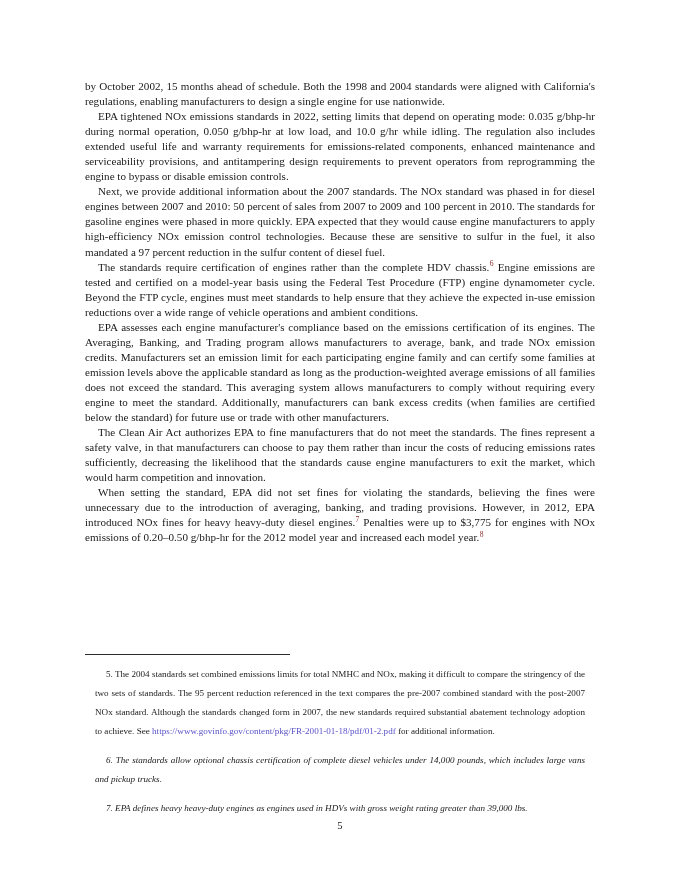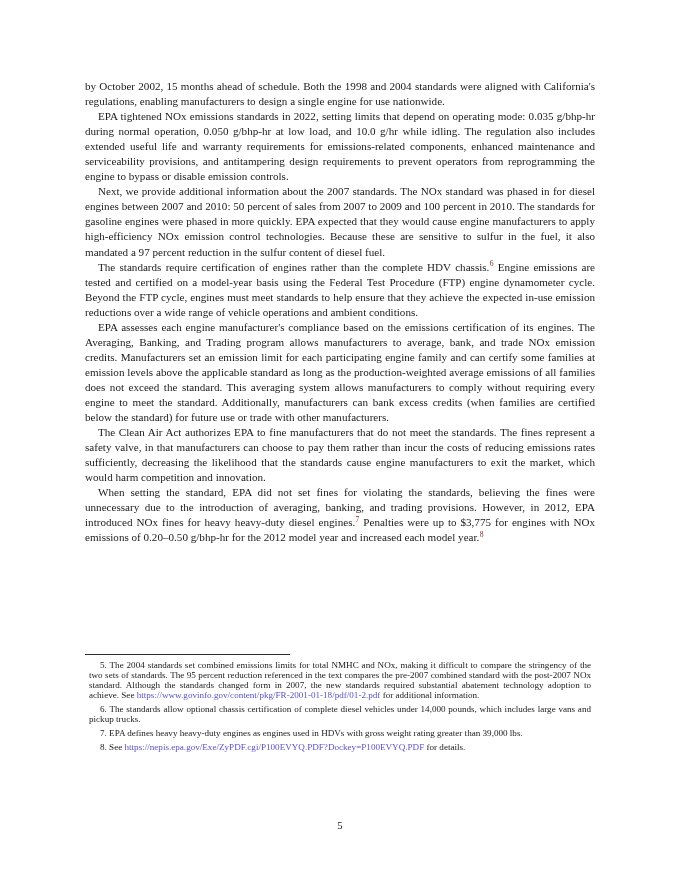--- a/index.html
+++ b/index.html
@@ -52,30 +52,31 @@
     top: 654px;
     width: 510px;
   }
   .fn-rule {
     width: 205px;
     height: 0;
     border-top: 0.8px solid #2b2b2b;
     margin: 0 0 5px 0;
   }
   p.footnote {
-    margin: 4px;
+    margin: 10px;
     text-align: justify;
     text-justify: inter-word;
     font-size: 9.1px;
-    line-height: 10px;
+    line-height: 19px;
     text-indent: 11px;
     hyphens: none;
   }
   p.footnote + p.footnote {
     margin-top: 1.5px;
+    font-style: italic;
   }
   .fn-num {
     font-size: 9.1px;
   }
   a.url, span.url {
     color: #5a52c8;
     text-decoration: none;
     word-break: break-all;
   }
   .page-number {
@@ -115,19 +116,18 @@
   <div class="footnotes">
 
     <div class="fn-rule"></div>
 
     <p class="footnote"><span class="fn-num">5.</span><span> The 2004 standards set combined emissions limits for total NMHC and NOx, making it difficult to compare the stringency of the two sets of standards. The 95 percent reduction referenced in the text compares the pre-2007 combined standard with the post-2007 NOx standard. Although the standards changed form in 2007, the new standards required substantial abatement technology adoption to achieve. See </span><a class="url" href="#">https://www.govinfo.gov/content/pkg/FR-2001-01-18/pdf/01-2.pdf</a><span> for additional information.</span></p>
 
     <p class="footnote"><span class="fn-num">6.</span><span> The standards allow optional chassis certification of complete diesel vehicles under 14,000 pounds, which includes large vans and pickup trucks.</span></p>
 
     <p class="footnote"><span class="fn-num">7.</span><span> EPA defines heavy heavy-duty engines as engines used in HDVs with gross weight rating greater than 39,000 lbs.</span></p>
 
-    <p class="footnote"><span class="fn-num">8.</span><span> See </span><a class="url" href="#">https://nepis.epa.gov/Exe/ZyPDF.cgi/P100EVYQ.PDF?Dockey=P100EVYQ.PDF</a><span> for details.</span></p>
 
   </div>
 
   <div class="page-number">5</div>
 
 </div>
 
 </body></html>

